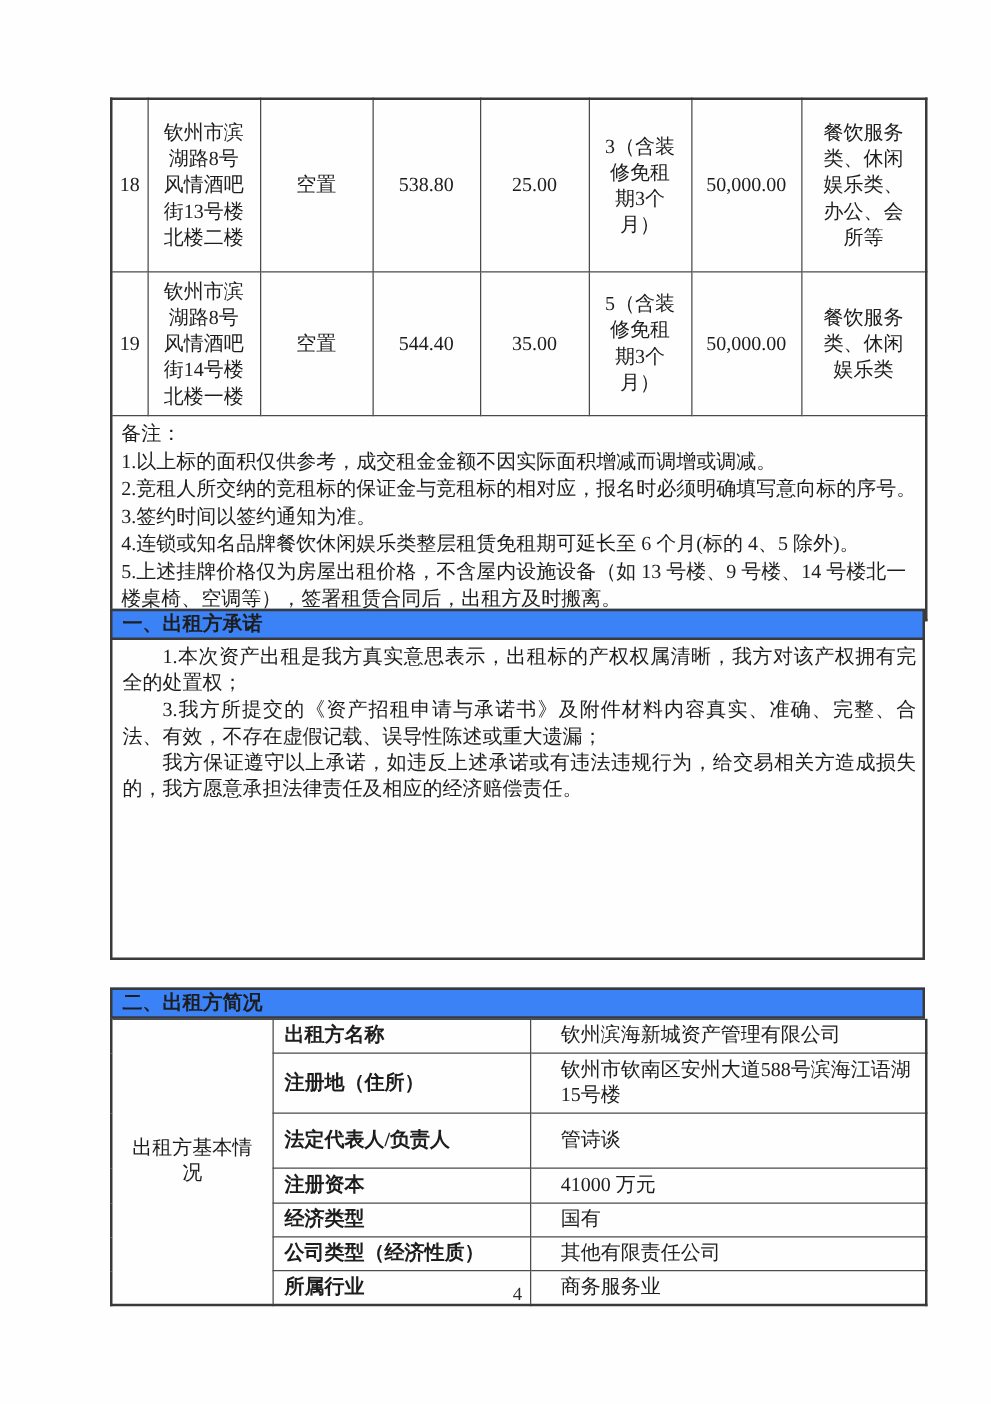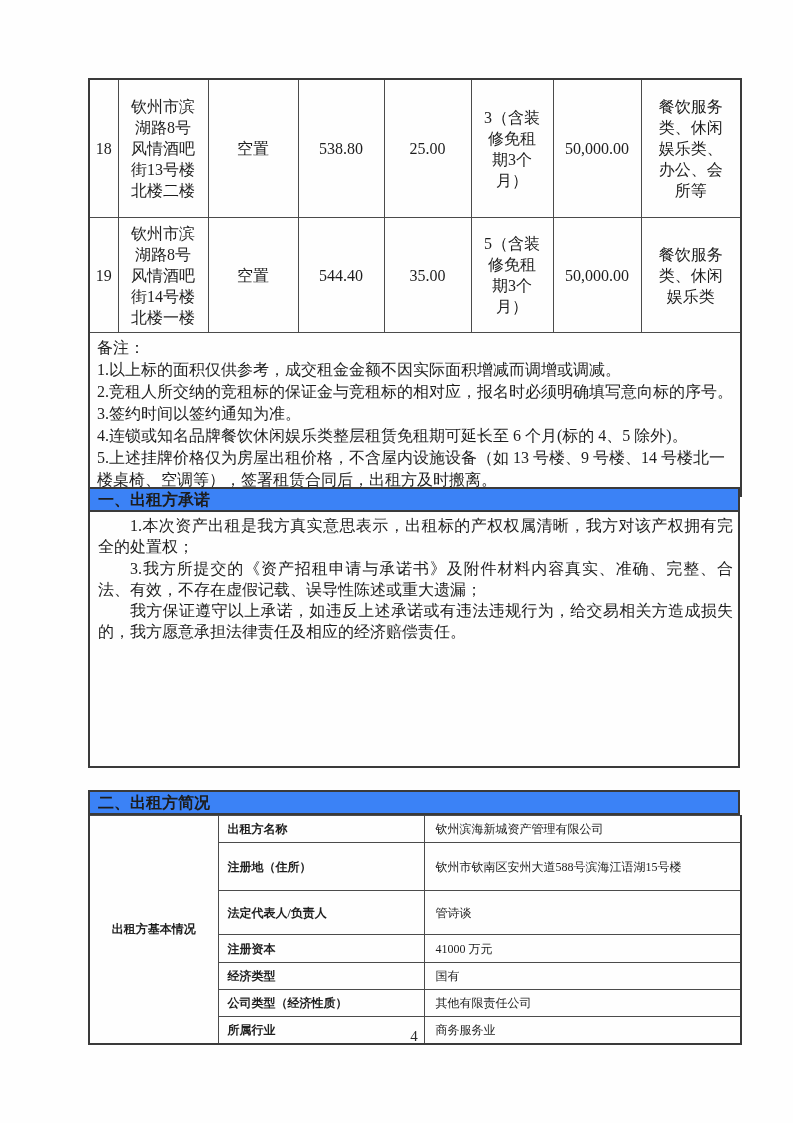--- a/index.html
+++ b/index.html
@@ -61,30 +61,30 @@
   .sec-body p { margin:0; text-indent:2em; text-align:justify; }
 
   
   .info-table {
     border-collapse:collapse; table-layout:fixed;
     width:652px;
     border:2px solid #3a3a3a; border-top:0;
   }
   .info-table td {
     border:1px solid #4b4b4b;
-    font-size:12px; line-height:20px;
+    font-size:16px; line-height:20px;
     vertical-align:middle;
     padding:2px 6px;
   }
   .info-table td.group {
-    text-align:center; font-weight:bold;
+    text-align:center; font-weight:normal;
     padding:2px 14px;
   }
   .info-table td.label { font-weight:bold; padding-left:9px; }
-  .info-table td.value { padding-left:11px; }
+  .info-table td.value { padding-left:24px; }
 
   .page-number {
     position:absolute; left:88px; top:1028px; width:652px;
     text-align:center; font-size:15px; color:#2a2a2a;
   }
 </style>
 </head>
 <body>
 
 <div class="page">

